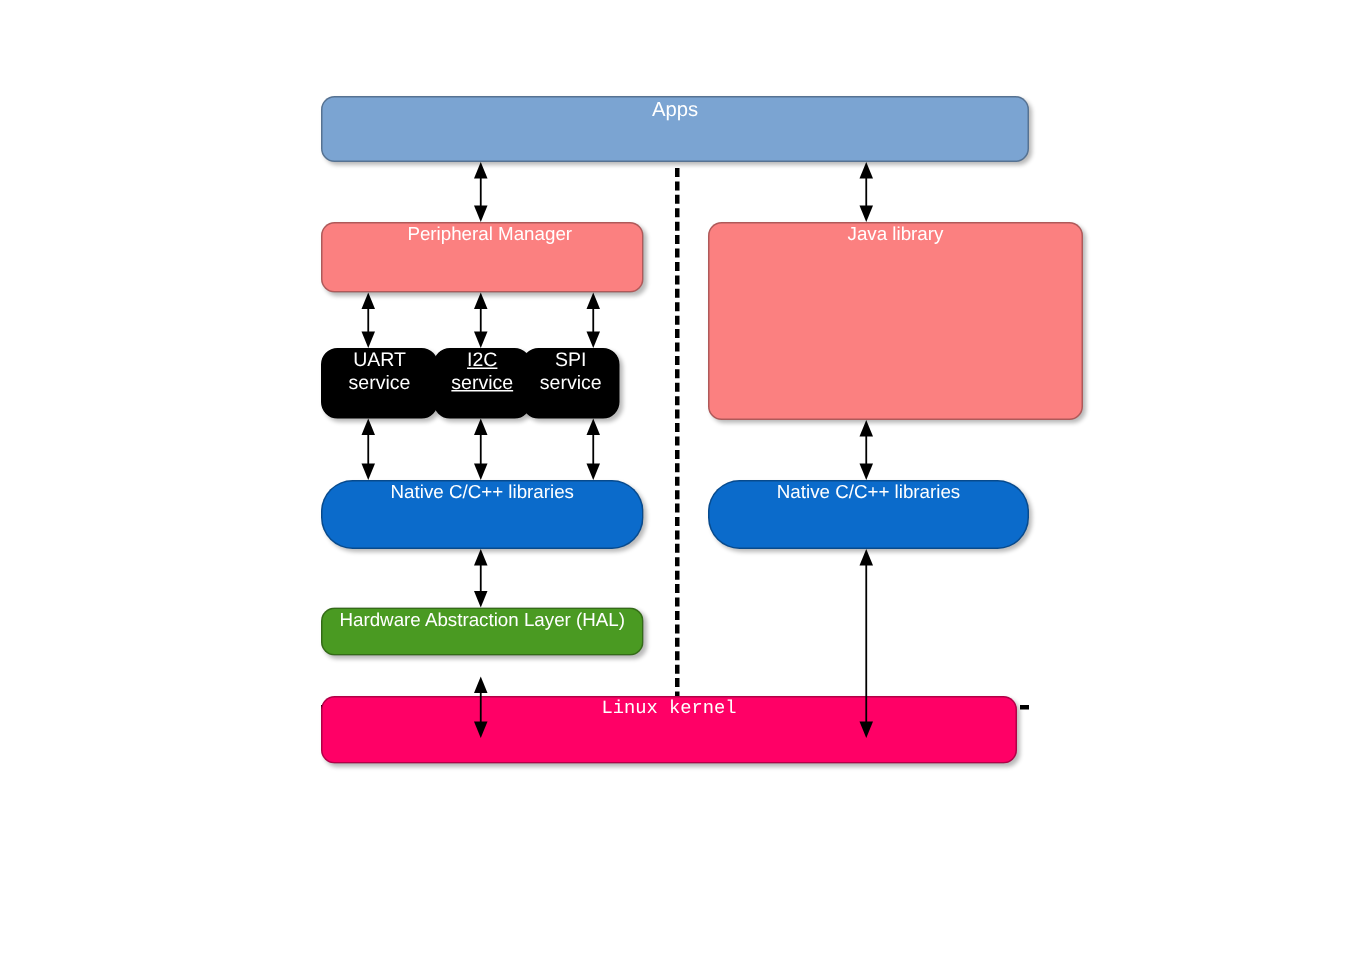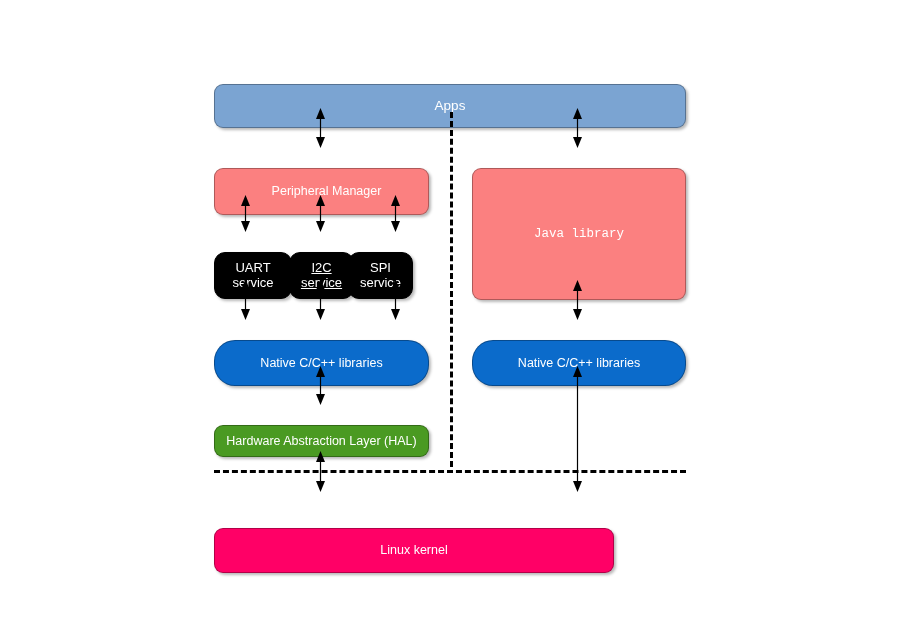--- a/index.html
+++ b/index.html
@@ -14,29 +14,28 @@
     position: relative;
     width: 900px;
     height: 636px;
     background: #ffffff;
     overflow: hidden;
   }
   .box {
     position: absolute;
     box-sizing: border-box;
     display: flex;
-    align-items: center;
+    align-items: flex-start;
     justify-content: center;
     text-align: center;
     color: #ffffff;
     border-radius: 9px;
     border: 1px solid rgba(0,0,0,0.30);
     box-shadow: 2px 2px 3px rgba(0,0,0,0.28);
     line-height: 1.15;
-    margin-top: 20px;
     -webkit-font-smoothing: antialiased;
   }
   .box span { display: block; }
 
   .box-apps      { background: #7ba4d2; font-size: 13.5px; }
   .box-pm        { background: #fb8080; font-size: 12.5px; padding-left: 10px; }
   .box-java      { background: #fb8080; font-size: 12.5px; }
   .box-svc       { background: #000000; font-size: 13px; border: 1px solid #000; border-radius: 11px; }
   .box-native    { background: #0b6bcb; font-size: 12.5px; border-radius: 21px; }
   .box-hal       { background: #4a9a22; font-size: 12.5px; }
@@ -96,29 +95,29 @@
   </div>
 
   <div class="box box-native" style="left:214px; top:320px; width:215px; height:46px;">
     <span>Native C/C++ libraries</span>
   </div>
 
   <div class="box box-hal" style="left:214px; top:405px; width:215px; height:32px;">
     <span>Hardware Abstraction Layer (HAL)</span>
   </div>
 
-  <div class="box box-java" style="left:472px; top:148px; width:214px; height:132px;font-family:Liberation Mono, monospace;">
+  <div class="box box-java" style="left:472px; top:148px; width:250px; height:132px;">
     <span>Java library</span>
   </div>
 
   <div class="box box-native" style="left:472px; top:320px; width:214px; height:46px;">
     <span>Native C/C++ libraries</span>
   </div>
 
-  <div class="box box-kernel" style="left:214px; top:508px; width:400px; height:45px;">
+  <div class="box box-kernel" style="left:214px; top:464px; width:464px; height:45px;font-family:Liberation Mono, monospace;">
     <span>Linux kernel</span>
   </div>
 
   <div class="arrow" style="left:314px; top:108px; height:40px;">
     <svg width="13" height="40" viewBox="0 0 13 40">
       <line x1="6.5" y1="7" x2="6.5" y2="33" stroke="#000" stroke-width="1.2"></line>
       <polygon points="6.5,0 11,11 2,11" fill="#000"></polygon>
       <polygon points="6.5,40 11,29 2,29" fill="#000"></polygon>
     </svg>
   </div>

